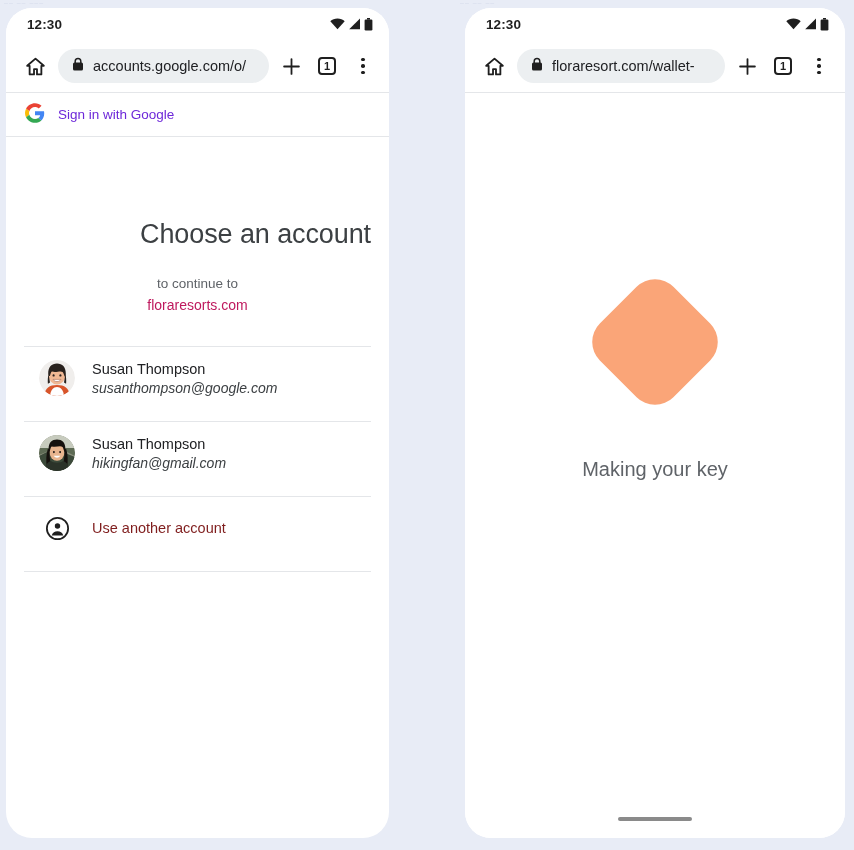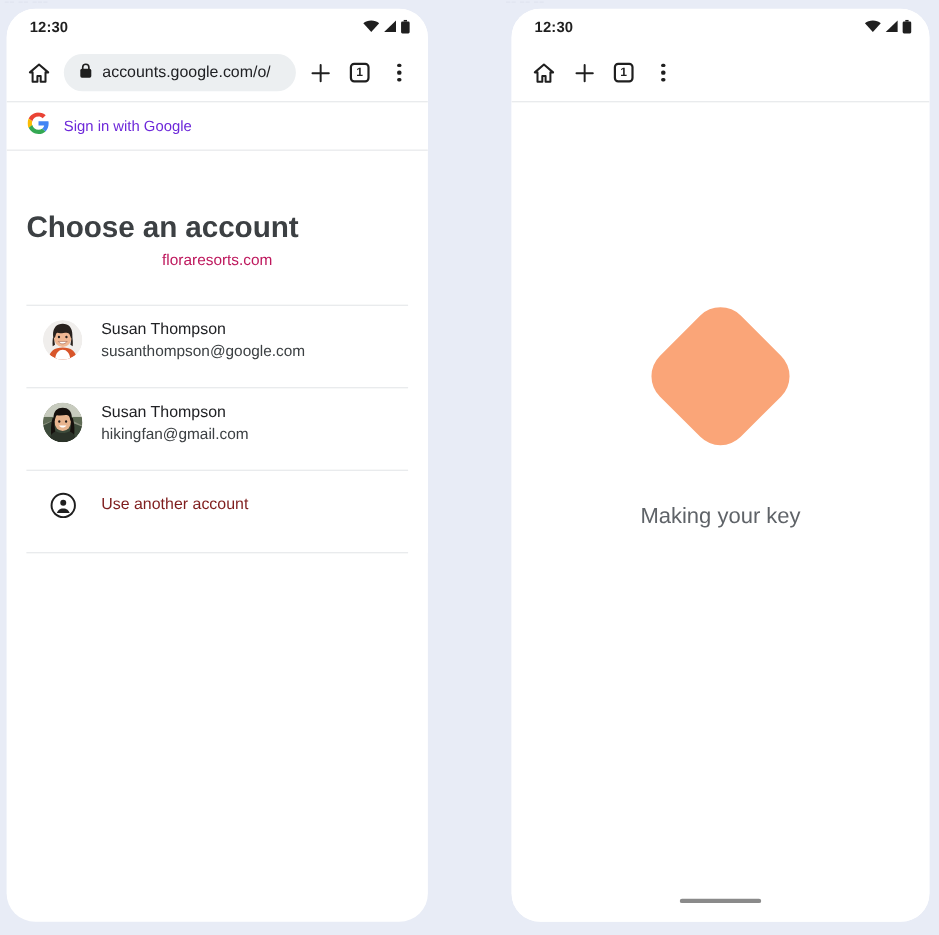--- a/index.html
+++ b/index.html
@@ -133,25 +133,25 @@
     font-size: 13.5px;
     color: #6d28d9;
   }
 
   
   .chooser {
     padding: 0 18px;
     background: #fff;
   }
   .chooser-title {
-    text-align: left;
+    text-align: right;
     font-size: 27px;
-    font-weight: bold;
+    font-weight: normal;
     color: #3c4043;
-    margin-top: 54px;
+    margin-top: 82px;
     letter-spacing: -.1px;
   }
   .chooser-sub {
     text-align: center;
     font-size: 13.5px;
     color: #5f6368;
     margin-top: 26px;
   }
   .chooser-domain {
     text-align: center;
@@ -179,20 +179,21 @@
   }
   .acct-texts { display: flex; flex-direction: column; gap: 3px; min-width: 0; }
   .acct-name {
     font-size: 14.5px;
     color: #202124;
     font-weight: 500;
   }
   .acct-mail {
     font-size: 14px;
     color: #3c4043;
+    font-style: italic;
   }
   .acct-other-label {
     font-size: 14.5px;
     color: #7f1d1d;
     font-weight: 500;
   }
   .other-icon {
     width: 36px; height: 36px;
     display: flex; align-items: center; justify-content: center;
     flex: 0 0 auto;
@@ -311,20 +312,21 @@
           <path fill="#4285F4" d="M46.1 24.6c0-1.6-.2-3.2-.5-4.6H24v9.1h12.4c-.5 2.9-2.2 5.3-4.6 7l7.5 5.8c4.4-4.1 6.8-10.1 6.8-17.3z"></path>
           <path fill="#FBBC05" d="M10.4 28.4c-.5-1.4-.8-2.9-.8-4.4s.3-3 .8-4.4l-7.8-6.1C1 16.6 0 20.2 0 24s1 7.4 2.6 10.5l7.8-6.1z"></path>
           <path fill="#34A853" d="M24 47.5c6.2 0 11.5-2.1 15.3-5.6l-7.5-5.8c-2.1 1.4-4.8 2.2-7.8 2.2-6.4 0-11.7-4.5-13.6-10.4l-7.8 6.1C6.5 42.1 14.6 47.5 24 47.5z"></path>
         </svg>
       </span>
       <span class="gheader-label">Sign in with Google</span>
     </div>
 
     <div class="chooser">
       <div class="chooser-title">Choose an account</div>
+      <div class="chooser-sub">to continue to</div>
       <div class="chooser-domain">floraresorts.com</div>
 
       <div class="acct-list">
 
         <div class="acct-row">
           <div class="avatar">
             <svg width="36" height="36" viewBox="0 0 36 36">
               <defs>
                   <clipPath id="c1">
                     <circle cx="18" cy="18" r="18"></circle>
@@ -418,20 +420,29 @@
         </span>
       </div>
     </div>
 
     <div class="toolbar">
       <div class="home-btn">
         <svg width="21" height="21" viewBox="0 0 24 24">
             <path d="M12 3 2.5 11.2h2.8V21h5v-6h3.4v6h5v-9.8h2.8L12 3z" fill="none" stroke="#1f1f1f" stroke-width="2.1" stroke-linejoin="round"></path>
           </svg>
       </div>
+      <div class="urlbar">
+        <span>
+          <svg width="12" height="14" viewBox="0 0 12 14">
+            <path d="M3.2 6V4.2a2.8 2.8 0 0 1 5.6 0V6" fill="none" stroke="#1f1f1f" stroke-width="1.5"></path>
+            <rect x="1" y="5.6" width="10" height="8" rx="1.5" fill="#1f1f1f"></rect>
+          </svg>
+        </span>
+        <span class="url-text">floraresort.com/wallet-</span>
+      </div>
       <div class="tb-icon">
         <svg width="19" height="19" viewBox="0 0 20 20">
             <path d="M10 2.2v15.6M2.2 10h15.6" stroke="#1f1f1f" stroke-width="1.9" stroke-linecap="round"></path>
           </svg>
       </div>
       <div class="tb-icon">
         <span class="tabcount">1</span>
       </div>
       <div class="tb-icon">
         <span class="kebab">

